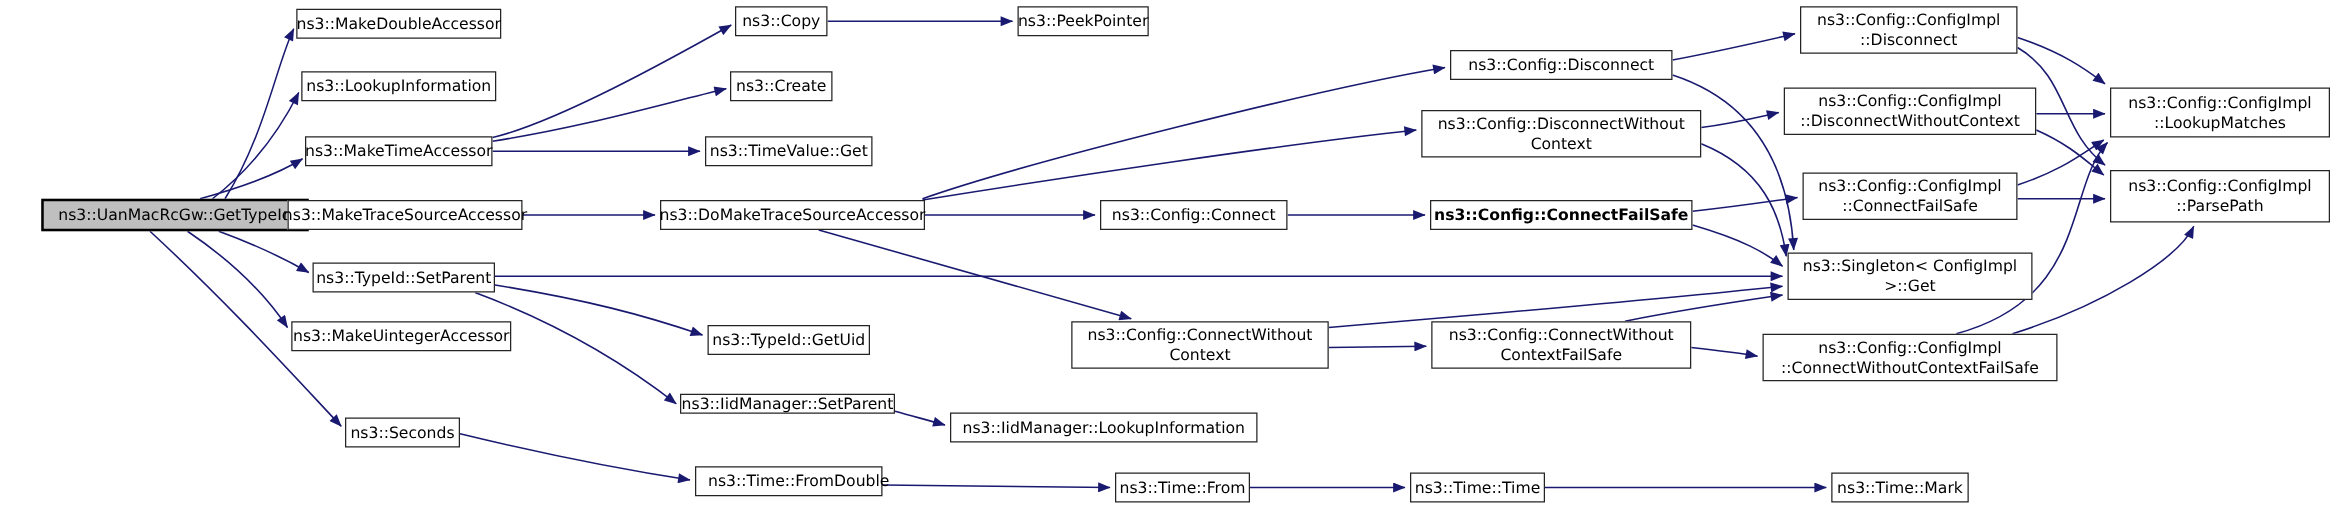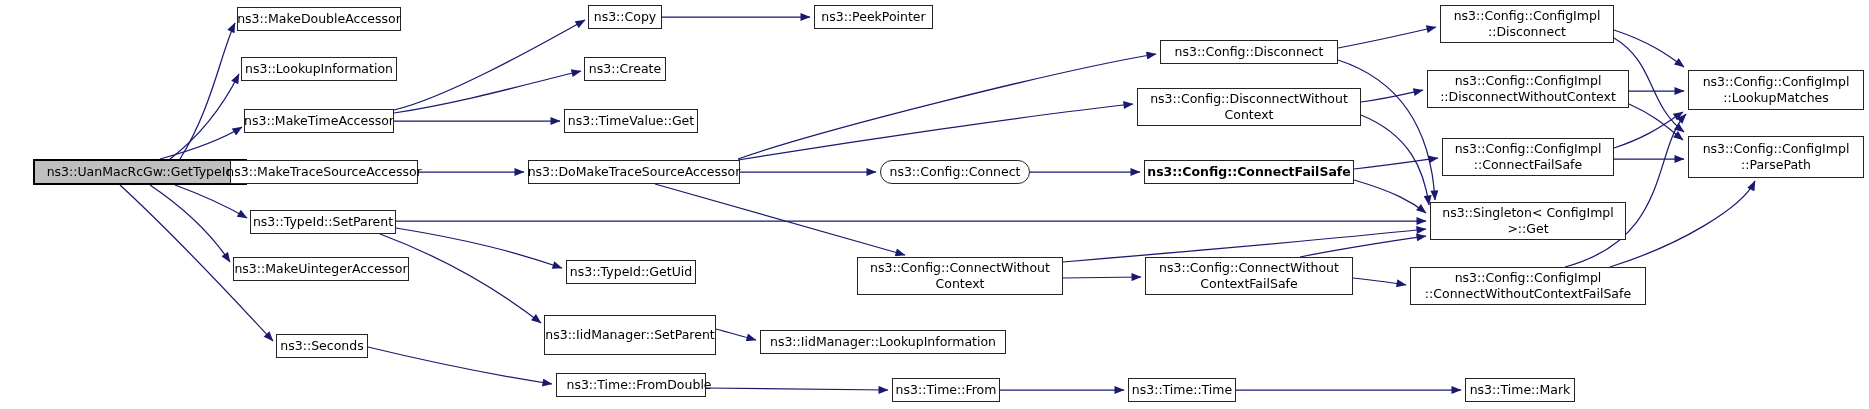--- a/index.html
+++ b/index.html
@@ -97,24 +97,24 @@
       <div class="node" style="left: 244px; top: 109px; width: 150px; height: 24px; border-color: rgb(36, 36, 36); background: rgb(255, 255, 255); color: rgb(0, 0, 0);">ns3::MakeTimeAccessor</div>
       <div class="node" style="left: 230px; top: 160px; width: 188px; height: 24px; border-color: rgb(36, 36, 36); background: rgb(255, 255, 255); color: rgb(0, 0, 0);">ns3::MakeTraceSourceAccessor</div>
       <div class="node" style="left: 250px; top: 210px; width: 146px; height: 24px; border-color: rgb(36, 36, 36); background: rgb(255, 255, 255); color: rgb(0, 0, 0);">ns3::TypeId::SetParent</div>
       <div class="node" style="left: 233px; top: 257px; width: 176px; height: 24px; border-color: rgb(36, 36, 36); background: rgb(255, 255, 255); color: rgb(0, 0, 0);">ns3::MakeUintegerAccessor</div>
       <div class="node" style="left: 276px; top: 334px; width: 92px; height: 24px; border-color: rgb(36, 36, 36); background: rgb(255, 255, 255); color: rgb(0, 0, 0);">ns3::Seconds</div>
       <div class="node" style="left: 588px; top: 5px; width: 74px; height: 24px; border-color: rgb(36, 36, 36); background: rgb(255, 255, 255); color: rgb(0, 0, 0);">ns3::Copy</div>
       <div class="node" style="left: 584px; top: 57px; width: 82px; height: 24px; border-color: rgb(36, 36, 36); background: rgb(255, 255, 255); color: rgb(0, 0, 0);">ns3::Create</div>
       <div class="node" style="left: 564px; top: 109px; width: 134px; height: 24px; border-color: rgb(36, 36, 36); background: rgb(255, 255, 255); color: rgb(0, 0, 0);">ns3::TimeValue::Get</div>
       <div class="node" style="left: 528px; top: 160px; width: 212px; height: 24px; border-color: rgb(36, 36, 36); background: rgb(255, 255, 255); color: rgb(0, 0, 0);">ns3::DoMakeTraceSourceAccessor</div>
       <div class="node" style="left: 566px; top: 260px; width: 130px; height: 24px; border-color: rgb(36, 36, 36); background: rgb(255, 255, 255); color: rgb(0, 0, 0);">ns3::TypeId::GetUid</div>
-      <div class="node" style="left: 544px; top: 315px; width: 172px; height: 40px; border-color: rgb(36, 36, 36); background: rgb(255, 255, 255); color: rgb(0, 0, 0);">ns3::IidManager::SetParent</div>
+      <div class="node" style="left: 544px; top: 315px; width: 172px; height: 16px; border-color: rgb(36, 36, 36); background: rgb(255, 255, 255); color: rgb(0, 0, 0);">ns3::IidManager::SetParent</div>
       <div class="node" style="left: 556px; top: 373px; width: 150px; height: 24px; border-color: rgb(36, 36, 36); background: rgb(255, 255, 255); color: rgb(0, 0, 0); padding-left: 16px;">ns3::Time::FromDouble</div>
-      <div class="node" style="left: 814px; top: 5px; width: 119px; height: 24px; border-color: rgb(36, 36, 36); background: rgb(255, 255, 255); color: rgb(0, 0, 0);">ns3::PeekPointer</div>
-      <div class="node" style="left: 880px; top: 160px; width: 150px; height: 24px; border-color: rgb(36, 36, 36); background: rgb(255, 255, 255); color: rgb(0, 0, 0); border-radius: 12px;">ns3::Config::Connect</div>
+      <div class="node" style="left: 814px; top: 5px; width: 105px; height: 24px; border-color: rgb(36, 36, 36); background: rgb(255, 255, 255); color: rgb(0, 0, 0);">ns3::PeekPointer</div>
+      <div class="node" style="left: 880px; top: 160px; width: 150px; height: 24px; border-color: rgb(36, 36, 36); background: rgb(255, 255, 255); color: rgb(0, 0, 0);">ns3::Config::Connect</div>
       <div class="node" style="left: 857px; top: 257px; width: 206px; height: 38px; border-color: rgb(36, 36, 36); background: rgb(255, 255, 255); color: rgb(0, 0, 0);">ns3::Config::ConnectWithout
 Context</div>
       <div class="node" style="left: 760px; top: 330px; width: 246px; height: 24px; border-color: rgb(36, 36, 36); background: rgb(255, 255, 255); color: rgb(0, 0, 0);">ns3::IidManager::LookupInformation</div>
       <div class="node" style="left: 892px; top: 378px; width: 108px; height: 24px; border-color: rgb(36, 36, 36); background: rgb(255, 255, 255); color: rgb(0, 0, 0);">ns3::Time::From</div>
       <div class="node" style="left: 1160px; top: 40px; width: 178px; height: 24px; border-color: rgb(36, 36, 36); background: rgb(255, 255, 255); color: rgb(0, 0, 0);">ns3::Config::Disconnect</div>
       <div class="node" style="left: 1137px; top: 88px; width: 224px; height: 38px; border-color: rgb(36, 36, 36); background: rgb(255, 255, 255); color: rgb(0, 0, 0);">ns3::Config::DisconnectWithout
 Context</div>
       <div class="node" style="left: 1144px; top: 160px; width: 210px; height: 24px; border-color: rgb(36, 36, 36); background: rgb(255, 255, 255); color: rgb(0, 0, 0); font-weight: bold;">ns3::Config::ConnectFailSafe</div>
       <div class="node" style="left: 1145px; top: 257px; width: 208px; height: 38px; border-color: rgb(36, 36, 36); background: rgb(255, 255, 255); color: rgb(0, 0, 0);">ns3::Config::ConnectWithout
 ContextFailSafe</div>

